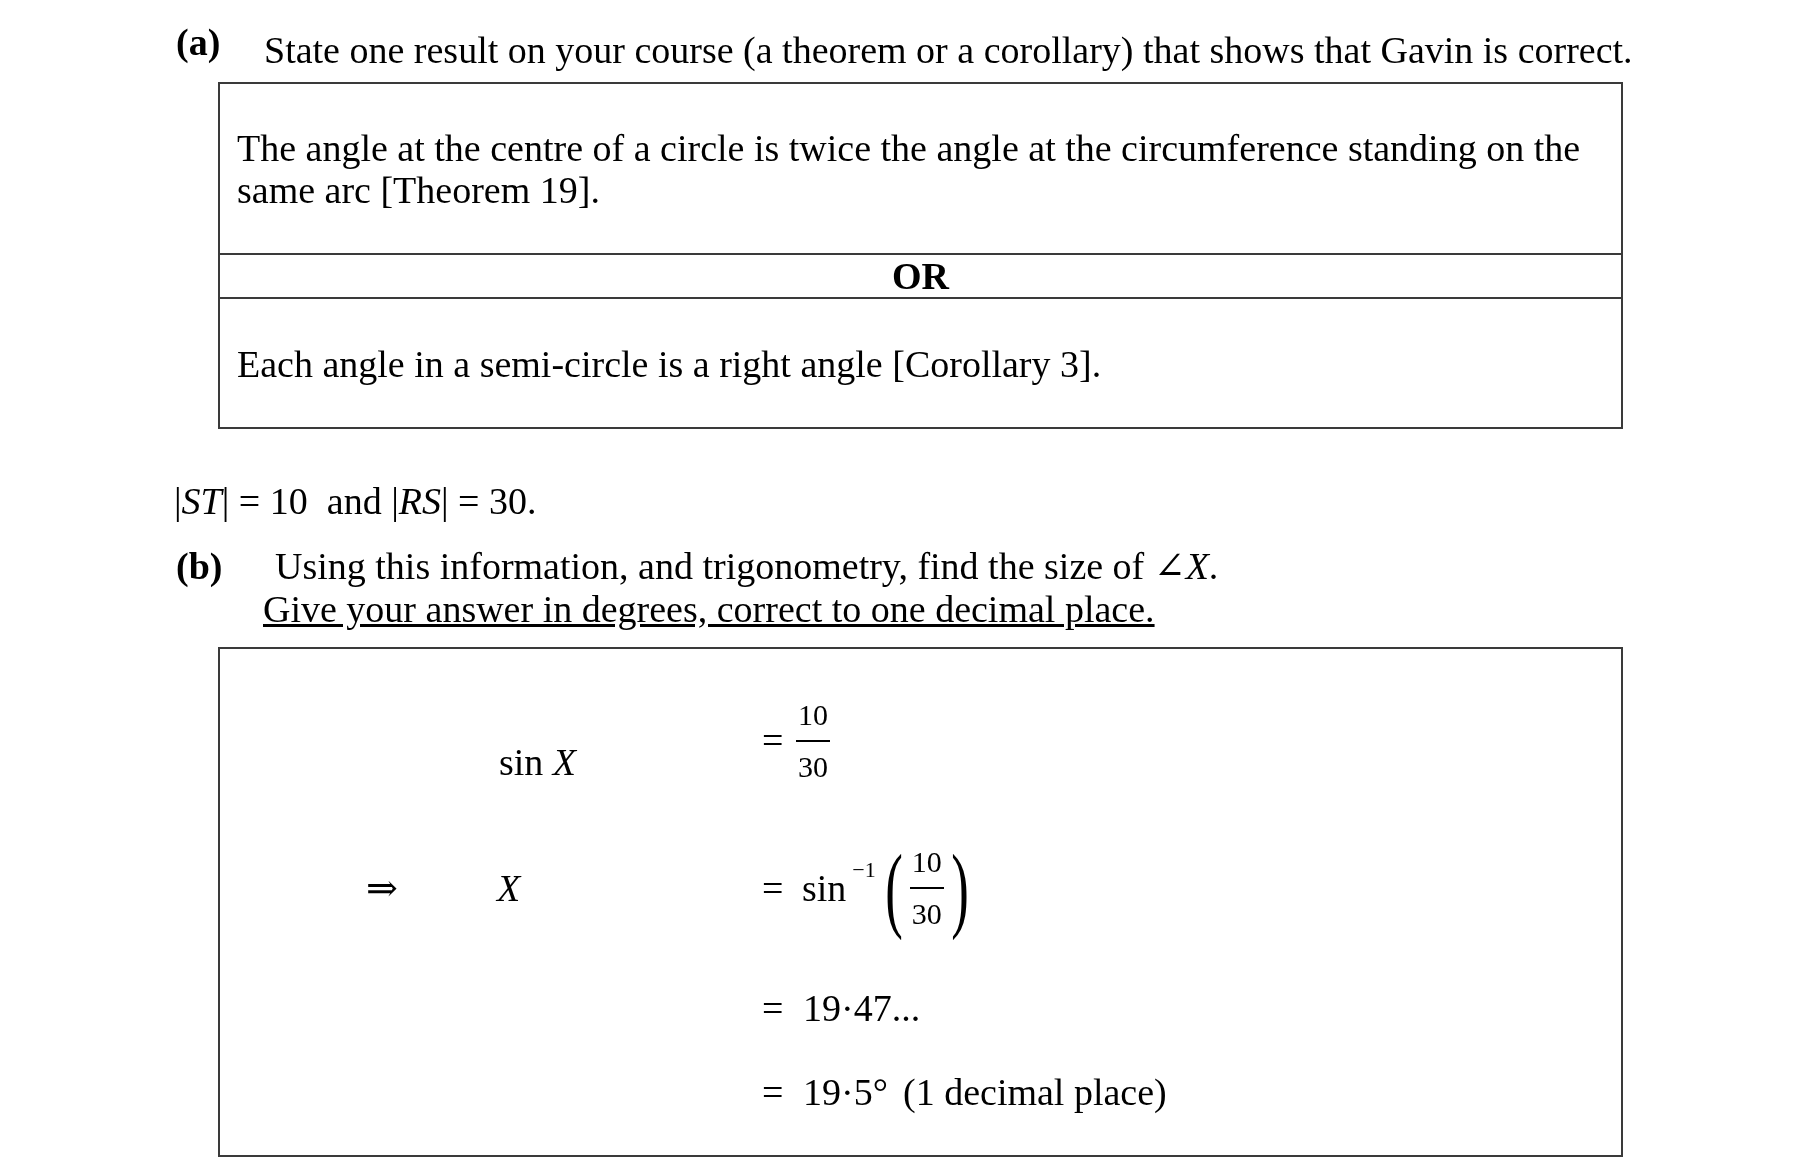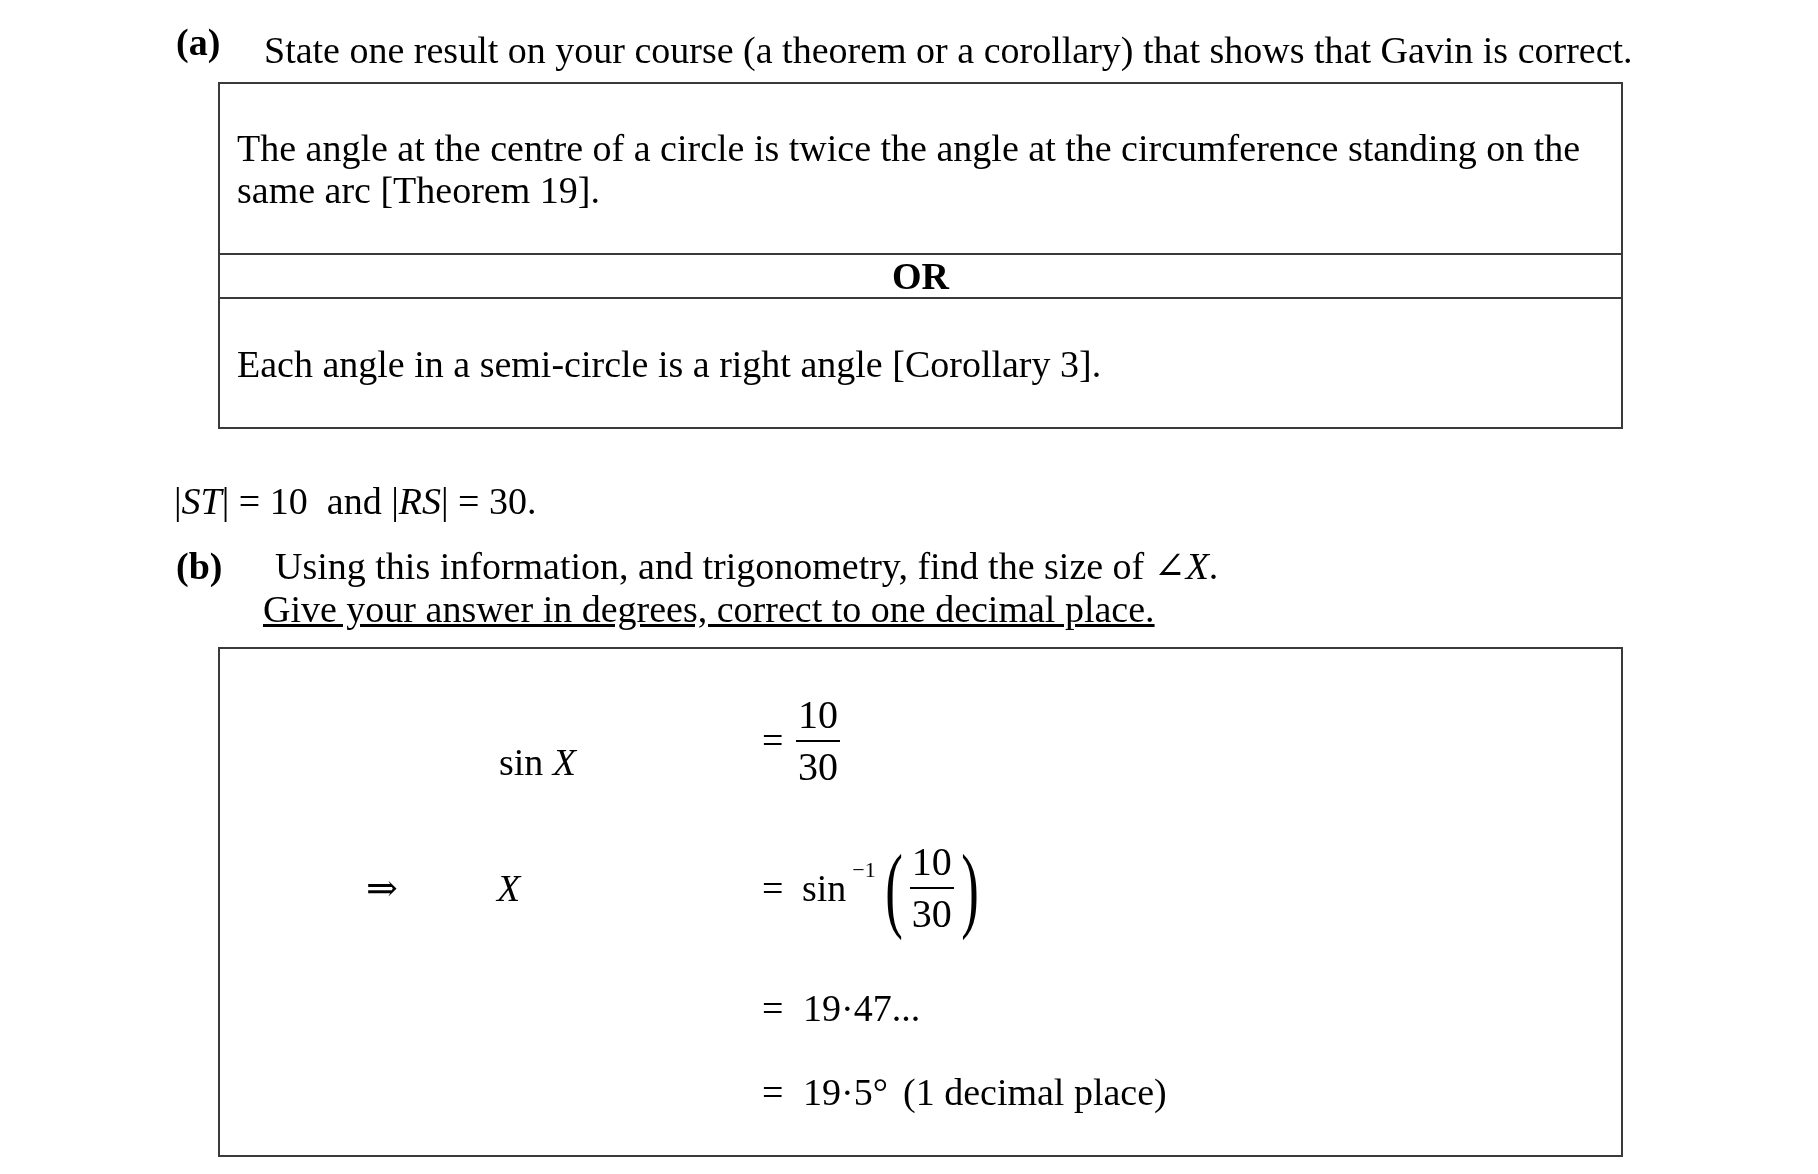--- a/index.html
+++ b/index.html
@@ -8,21 +8,21 @@
       font-family: "Liberation Serif", "DejaVu Serif", serif;
       color: #000;
     }
     .abs { position: absolute; white-space: nowrap; }
     .txt { font-size: 38px; line-height: 44px; }
     .bold { font-weight: bold; }
     .ital { font-style: italic; }
     .box { position: absolute; border: 2px solid #3a3a3a; box-sizing: border-box; }
     .hline { position: absolute; height: 0; border-top: 2px solid #3a3a3a; }
     .frac { display: inline-flex; flex-direction: column; align-items: center; vertical-align: middle; }
-    .frac .num, .frac .den { font-size: 40px; line-height: 44px; padding: 0 2px; }
+    .frac .num, .frac .den { font-size: 30px; line-height: 44px; padding: 0 2px; }
     .frac .bar { width: 100%; border-top: 2px solid #000; margin: 3px 0; }
     .paren { display: inline-block; font-size: 96px; line-height: 96px; font-weight: 100; transform: scaleX(0.55); vertical-align: middle; }
     .sup { font-size: 22px; position: relative; top: -18px; margin-left: 6px; margin-right: 2px; }
   </style>
 </head>
 <body>
 
 <div class="abs txt bold" style="left:176px; top:20px;">(a)</div>
 <div class="abs txt" style="left:264px; top:28px;">State one result on your course (a theorem or a corollary) that shows that Gavin is correct.</div>
 

